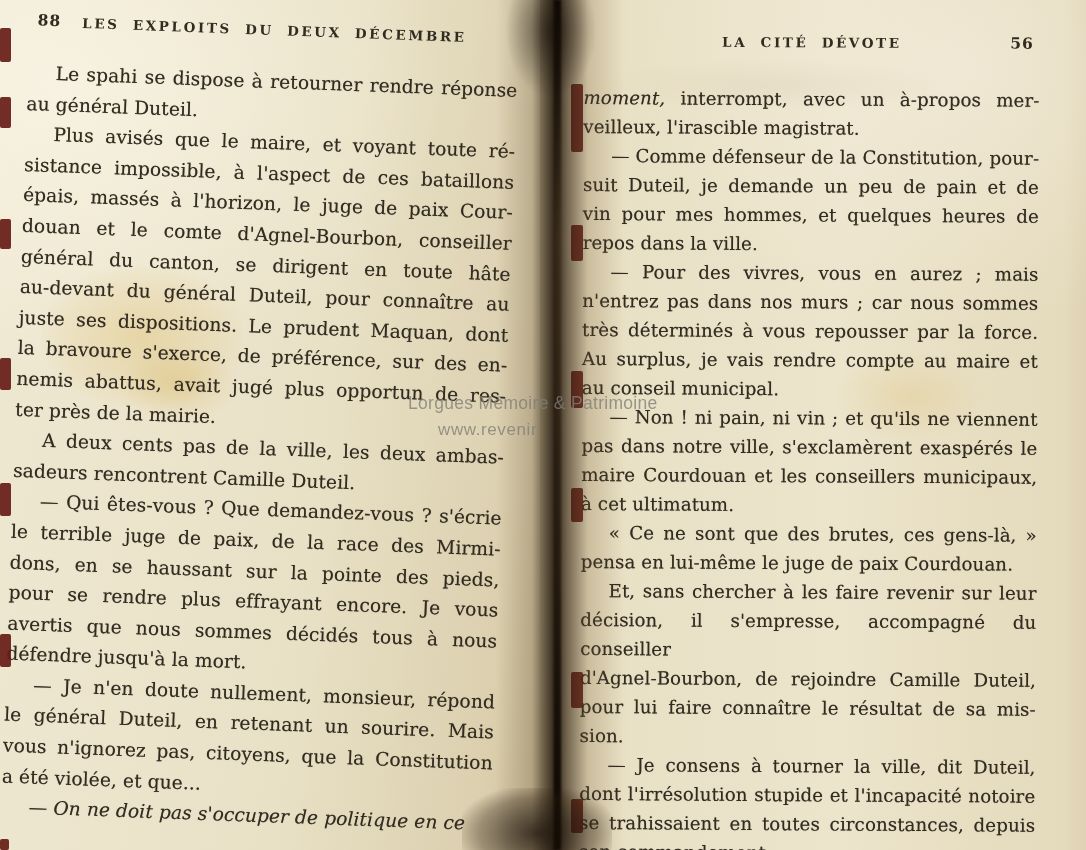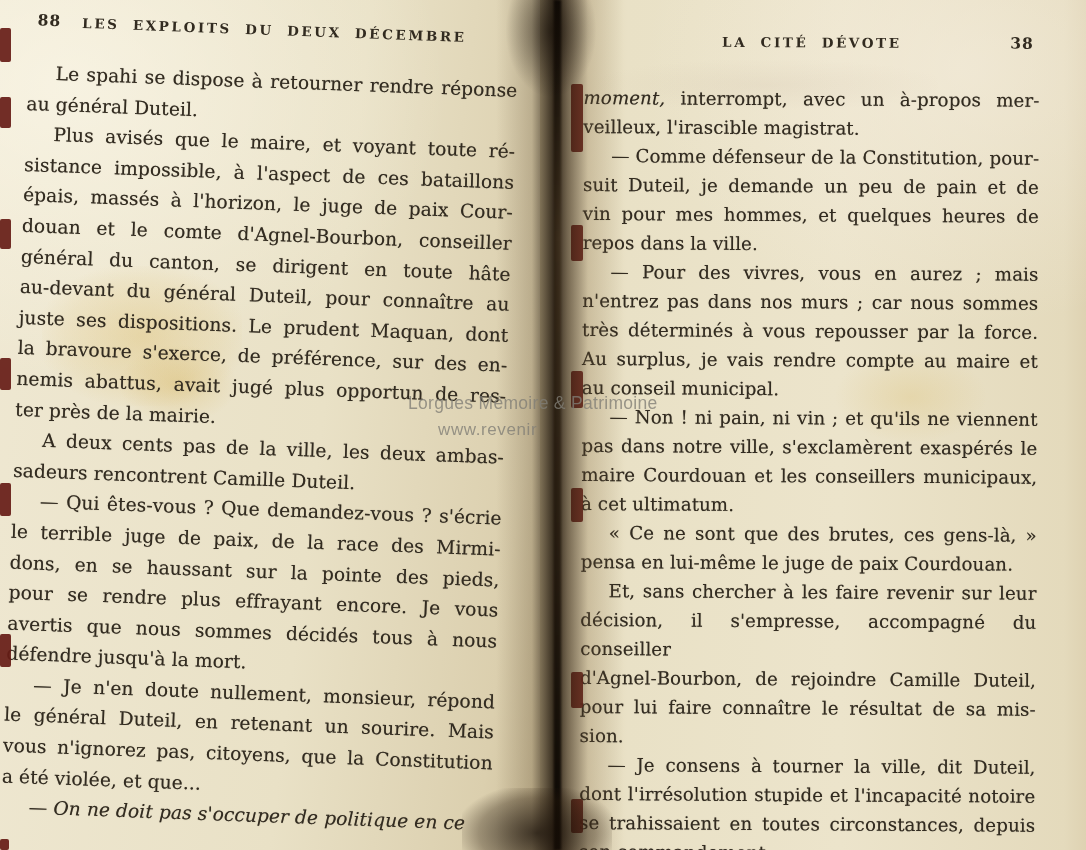--- a/index.html
+++ b/index.html
@@ -134,21 +134,21 @@
           <div class="tline"><span>a été violée, et que...</span></div>
         </div>
         <div class="para">
           <div class="tline ind"><span class="em">— On ne doit pas s'occuper de politique en ce</span></div>
         </div>
       </div>
   </div>
 
   <div class="pbody pbody-r">
     <div class="hrow">
-      <span class="pnum pnum-r">38</span>
+      <span class="pnum pnum-r">56</span>
       <div class="rtitle">LA CITÉ DÉVOTE</div>
     </div>
     <div class="ptext" id="pr-text">
         <div class="para">
           <div class="tline just"><span class="em">moment,</span><span> interrompt, avec un à-propos mer-</span></div>
           <div class="tline"><span>veilleux, l'irascible magistrat.</span></div>
         </div>
         <div class="para">
           <div class="tline just ind"><span>— Comme défenseur de la Constitution, pour-</span></div>
           <div class="tline just"><span>suit Duteil, je demande un peu de pain et de</span></div>

